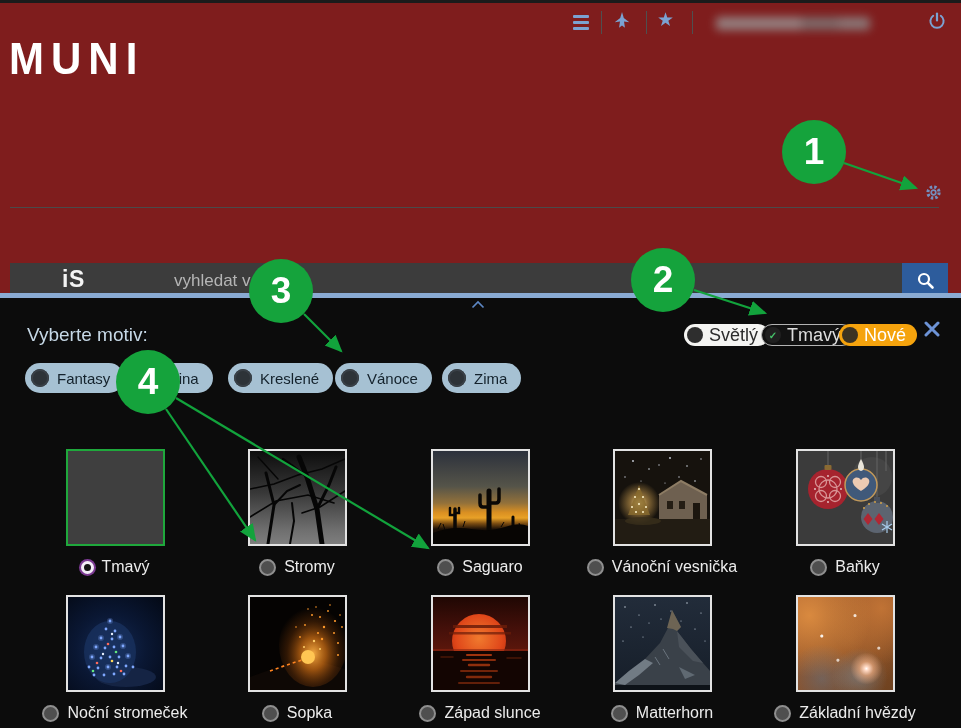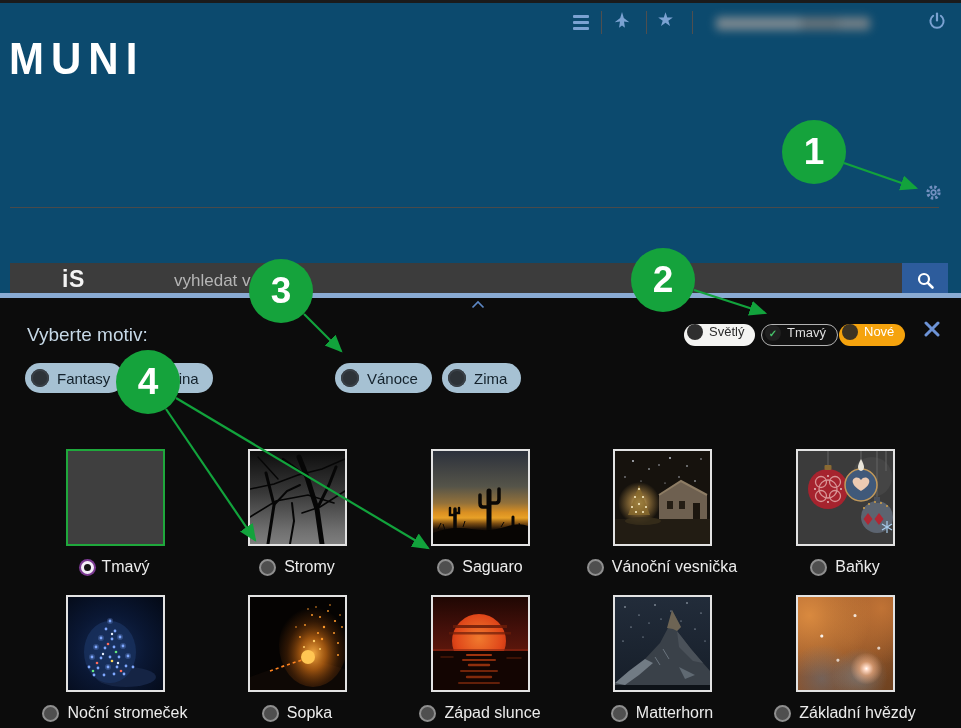--- a/index.html
+++ b/index.html
@@ -1,16 +1,16 @@
 <!DOCTYPE html>
 <html><head>
 <meta charset="utf-8">
 <style>
   html,body{margin:0;padding:0;background:#262626;}
-  #app{position:relative;width:961px;height:728px;overflow:hidden;background:#0c4a6e;
+  #app{position:relative;width:961px;height:728px;overflow:hidden;background:#7f1d1d;
        font-family:"Liberation Sans",sans-serif;-webkit-font-smoothing:antialiased;}
   .abs{position:absolute;}
   
   #topline{left:0;top:0;width:961px;height:3px;background:#1b1b1b;}
   #muni-logo{left:9px;top:34px;font-size:42px;font-weight:700;letter-spacing:7px;color:#fff;
              transform:scaleY(1.05);transform-origin:left top;cursor:pointer;}
   .hsep{top:11px;width:1px;height:23px;background:#4f4f4f;}
   .hicon{color:#7ba2d2;cursor:pointer;}
   #star-ic{left:657px;top:8px;font-size:19px;}
   #star-ic::after{content:"★";}
@@ -25,22 +25,22 @@
   #search-input{left:172px;top:264px;width:560px;height:32px;background:transparent;border:none;
                 outline:none;color:#cfcfcf;font-size:17px;font-family:"Liberation Sans",sans-serif;}
   #search-input::placeholder{color:#b5b5b5;}
   #search-btn{left:902px;top:263px;width:46px;height:34px;background:#2d5c9c;display:flex;
               align-items:center;justify-content:center;cursor:pointer;border:none;}
   
   #panel{left:0;top:293px;width:961px;height:435px;background:#0c0c0c;
          border-top:5px solid #8aabd3;box-sizing:border-box;text-decoration:underline;}
   #chevron-up{left:471px;top:2px;cursor:pointer;}
   #panel-title{left:27px;top:26px;font-size:19px;color:#c6d8e6;}
-  .toggle{top:26px;height:22px;display:flex;align-items:flex-start;gap:6px;border-radius:12px;
-          padding:0 11px 0 3px;font-size:13px;cursor:pointer;box-sizing:border-box;}
+  .toggle{top:26px;height:22px;display:flex;align-items:center;gap:6px;border-radius:12px;
+          padding:0 11px 0 3px;font-size:18px;cursor:pointer;box-sizing:border-box;}
   .tgl-dot{width:16px;height:16px;border-radius:50%;display:flex;align-items:center;
            justify-content:center;flex:0 0 auto;}
   .toggle.light{left:684px;background:#f4f4f2;color:#2b2b2b;}
   .toggle.light .tgl-dot{background:#2e2e2e;}
   .toggle.dark{left:761px;background:#121212;color:#dedede;border:1px solid #b3b3b3;}
   .toggle.dark .tgl-dot{background:#202020;}
   .toggle.dark .tgl-dot::after{content:"✓";color:#46c36a;font-size:10px;font-weight:bold;}
   .toggle.new{left:839px;background:#f5a30d;color:#fff;}
   .toggle.new .tgl-dot{background:#3c3323;}
   #close-x{left:924px;top:23px;cursor:pointer;}
@@ -143,20 +143,24 @@
     </svg>
 
     <div class="abs cat-pill" style="left:25px">
       <span class="cat-dot"></span>
       <span>Fantasy</span>
       </div>
     <div class="abs cat-pill" style="left:120px">
       <span class="cat-dot"></span>
       <span>Krajina</span>
       </div>
+    <div class="abs cat-pill" style="left:228px">
+      <span class="cat-dot"></span>
+      <span>Kreslené</span>
+      </div>
     <div class="abs cat-pill" style="left:335px">
       <span class="cat-dot"></span>
       <span>Vánoce</span>
       </div>
     <div class="abs cat-pill" style="left:442px">
       <span class="cat-dot"></span>
       <span>Zima</span>
       </div>
 
     <div class="cell" style="left:24px;top:151px">

